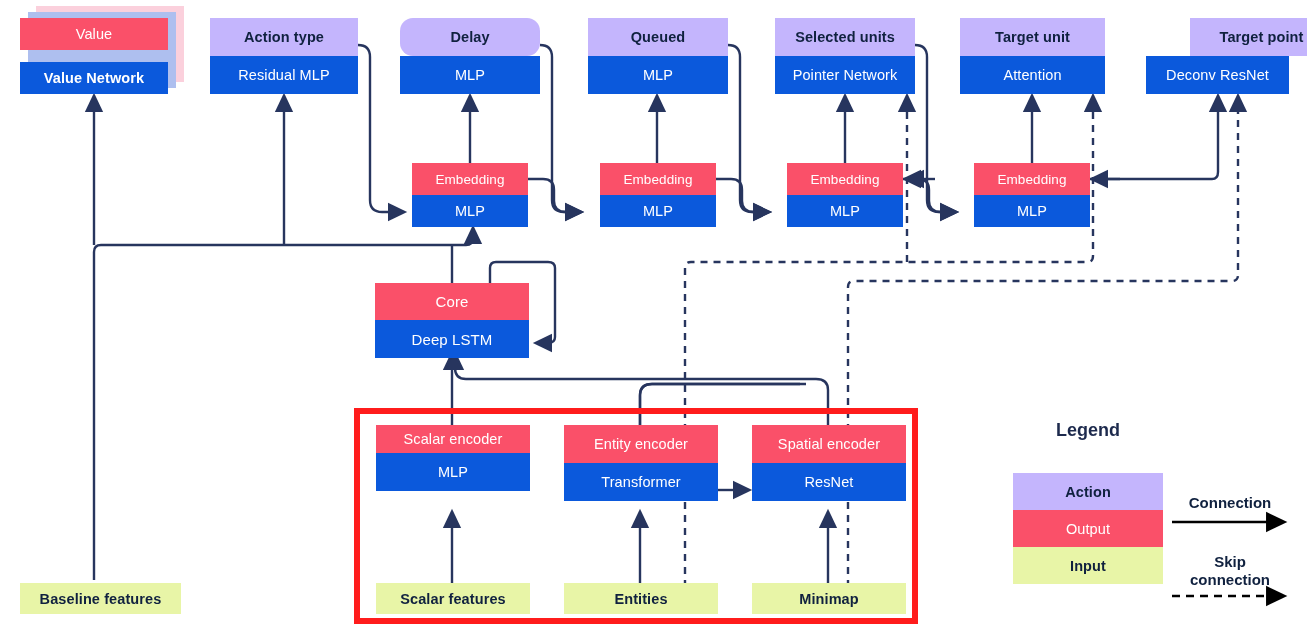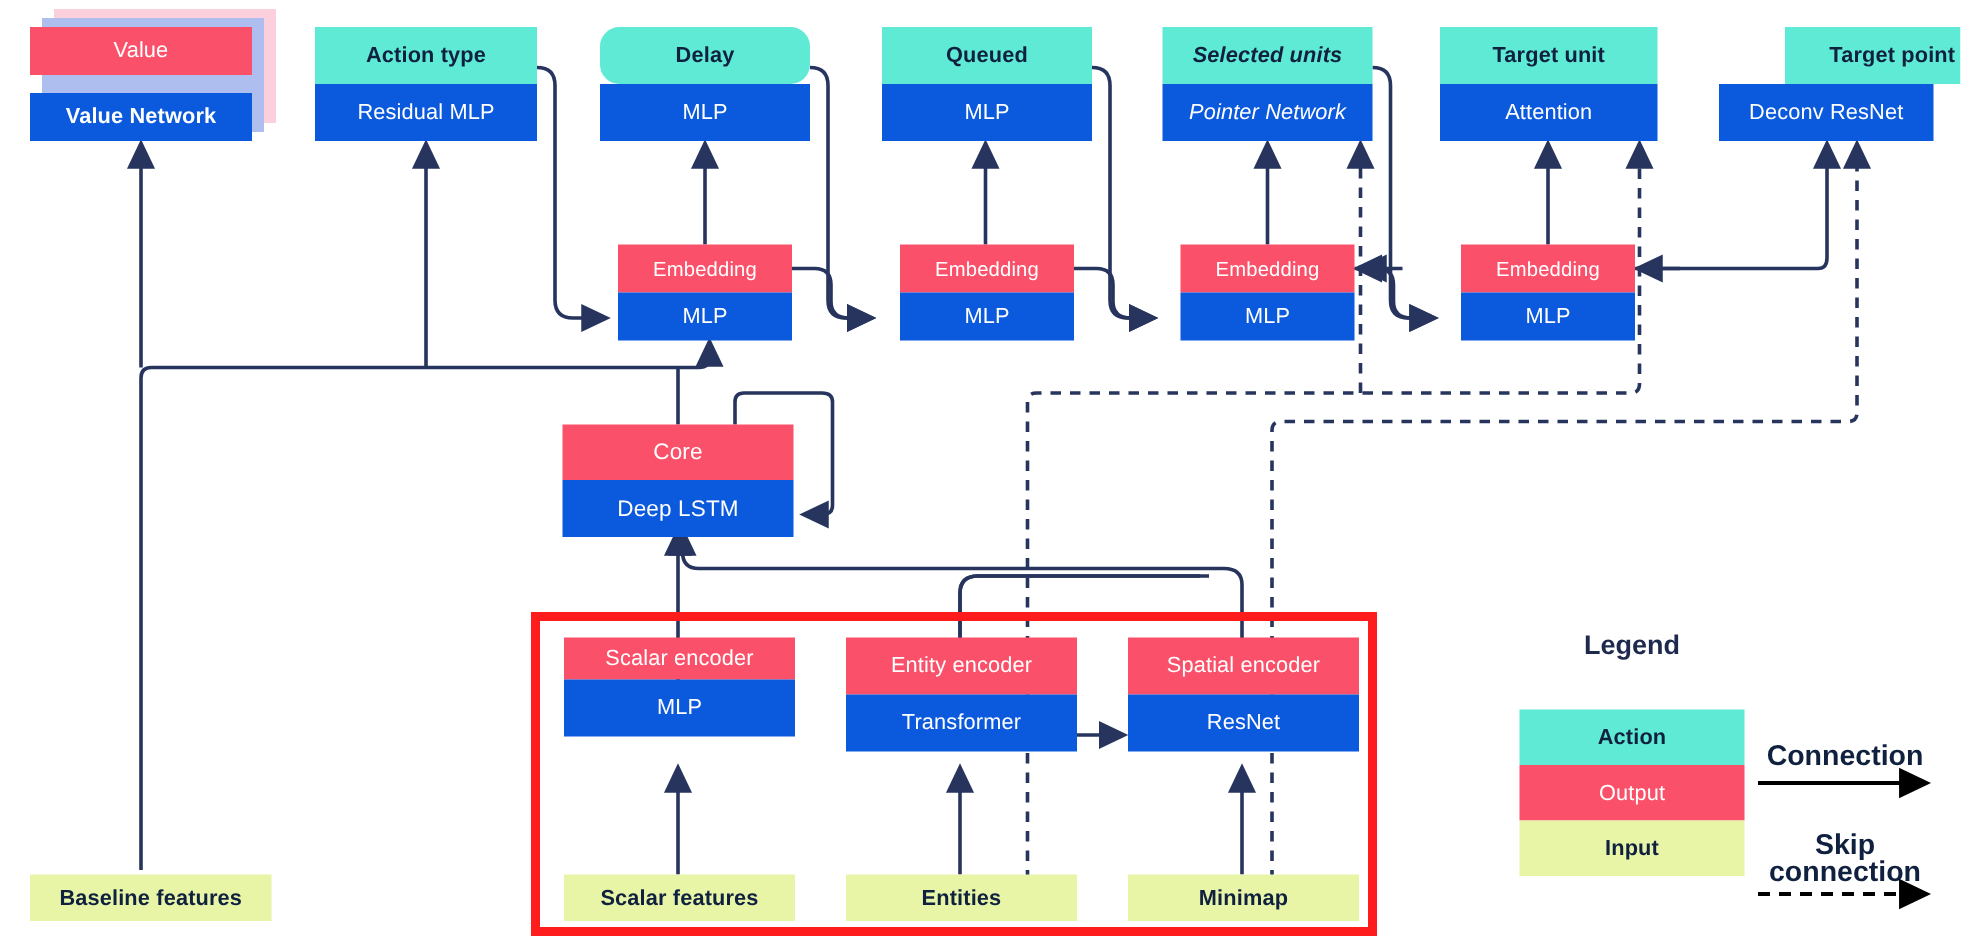--- a/index.html
+++ b/index.html
@@ -2,29 +2,29 @@
 <html><head>
 <meta charset="utf-8">
 <style>
   html,body{margin:0;padding:0;background:#ffffff;}
   body{width:1307px;height:624px;font-family:"Liberation Sans",sans-serif;}
   #stage{position:relative;width:1307px;height:624px;overflow:hidden;background:#fff;}
   svg#wires{position:absolute;left:0;top:0;width:1307px;height:624px;pointer-events:none;}
   .node{position:absolute;box-sizing:border-box;}
   .cell{display:flex;align-items:center;justify-content:center;box-sizing:border-box;
         font-size:14.5px;letter-spacing:.1px;white-space:nowrap;}
-  .c-action{background:#5eead4;color:#10213f;font-weight:bold;}
+  .c-action{background:#c4b5fd;color:#10213f;font-weight:bold;}
   .c-output{background:#FA5069;color:#ffffff;font-weight:normal;}
   .c-nn{background:#0B59DC;color:#ffffff;font-weight:normal;}
   .c-input{background:#E8F5A7;color:#10213f;font-weight:bold;}
   .c-nn-b{background:#0B59DC;color:#ffffff;font-weight:bold;margin-top:12px;}
   .shadow1,.shadow2{position:absolute;}
   .red-box{position:absolute;border:6px solid #FF1C1C;box-sizing:border-box;background:transparent;}
   .legend-title{position:absolute;font-size:18px;font-weight:bold;color:#1d2a4d;}
-  .legend-lbl{position:absolute;font-size:19px;color:#10213f;text-align:center;font-weight:bold;}
+  .legend-lbl{position:absolute;font-size:15px;color:#10213f;text-align:center;font-weight:bold;}
 </style>
 </head>
 <body>
 
 <div id="stage">
 
   <svg id="wires" viewBox="0 0 1307 624">
     <defs>
       <marker id="ah" markerWidth="9" markerHeight="9" refX="5.2" refY="4.5" orient="auto">
         <path d="M0,0.6 L8.2,4.5 L0,8.4 Z" fill="#27355E"></path>
@@ -119,21 +119,21 @@
   <div class="node" style="left: 400px; top: 18px; width: 140px; height: 76px; display: flex; flex-direction: column;">
     <div class="cell c-action" style="height: 38px; width: 100%; border-radius: 13px;">Delay</div>
     <div class="cell c-nn" style="height: 38px; width: 100%;">MLP</div>
   </div>
 
   <div class="node" style="left: 588px; top: 18px; width: 140px; height: 76px; display: flex; flex-direction: column;">
     <div class="cell c-action" style="height: 38px; width: 100%;">Queued</div>
     <div class="cell c-nn" style="height: 38px; width: 100%;">MLP</div>
   </div>
 
-  <div class="node" style="left: 775px; top: 18px; width: 140px; height: 76px; display: flex; flex-direction: column; font-style: italic;">
+  <div class="node" style="left: 775px; top: 18px; width: 140px; height: 76px; display: flex; flex-direction: column;">
     <div class="cell c-action" style="height: 38px; width: 100%;">Selected units</div>
     <div class="cell c-nn" style="height: 38px; width: 100%;">Pointer Network</div>
   </div>
 
   <div class="node" style="left: 960px; top: 18px; width: 145px; height: 76px; display: flex; flex-direction: column;">
     <div class="cell c-action" style="height: 38px; width: 100%;">Target unit</div>
     <div class="cell c-nn" style="height: 38px; width: 100%;">Attention</div>
   </div>
 
   <div class="node" style="left: 1146px; top: 18px; width: 143px; height: 76px; display: flex; flex-direction: column;">

